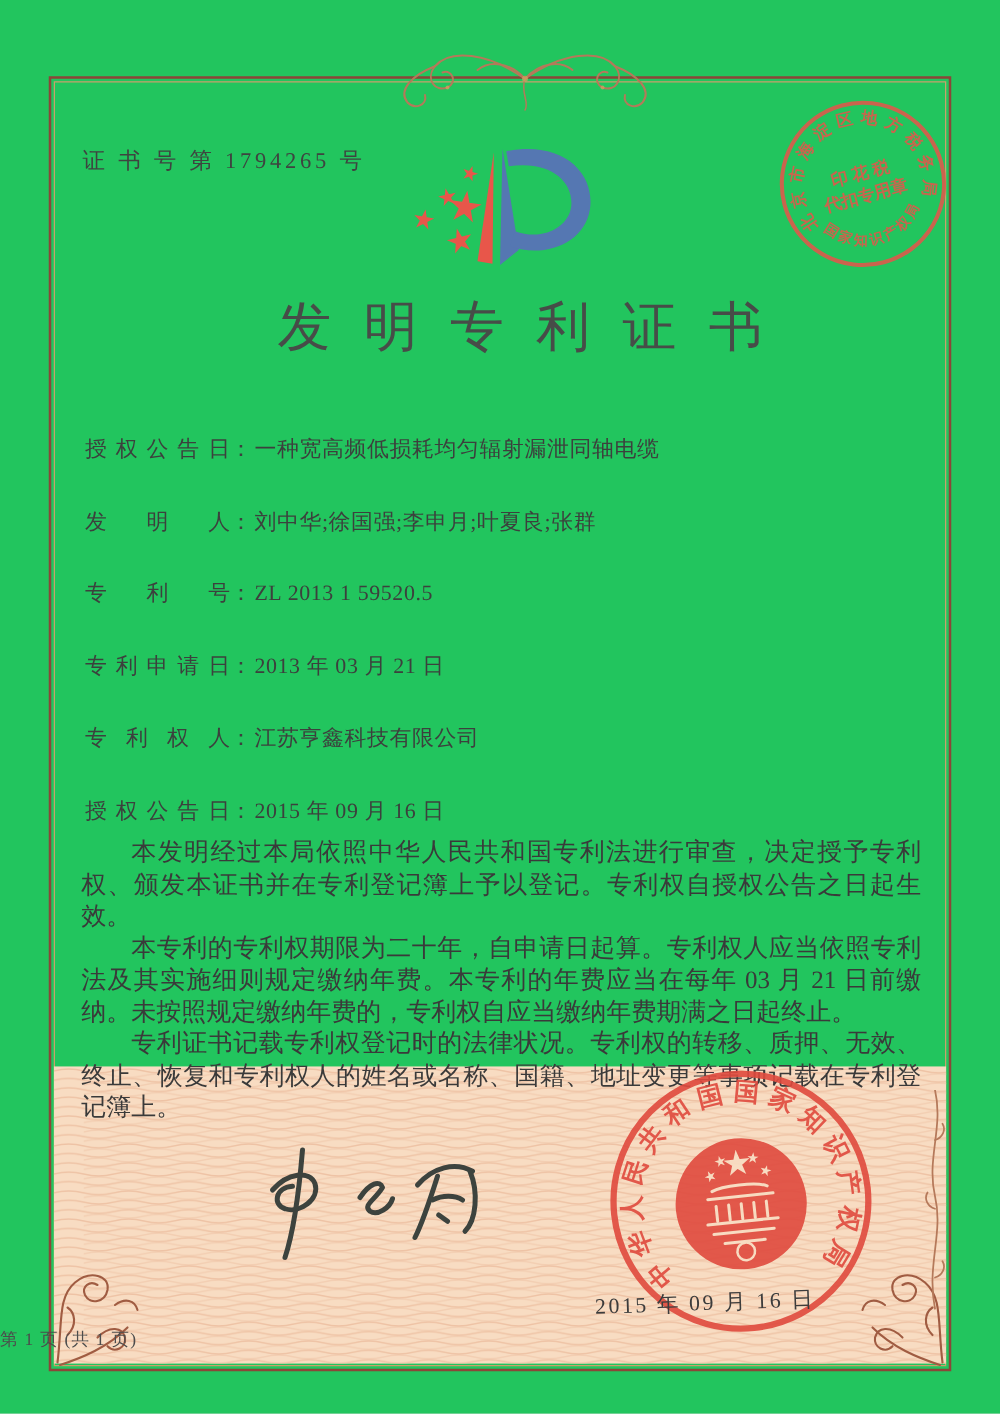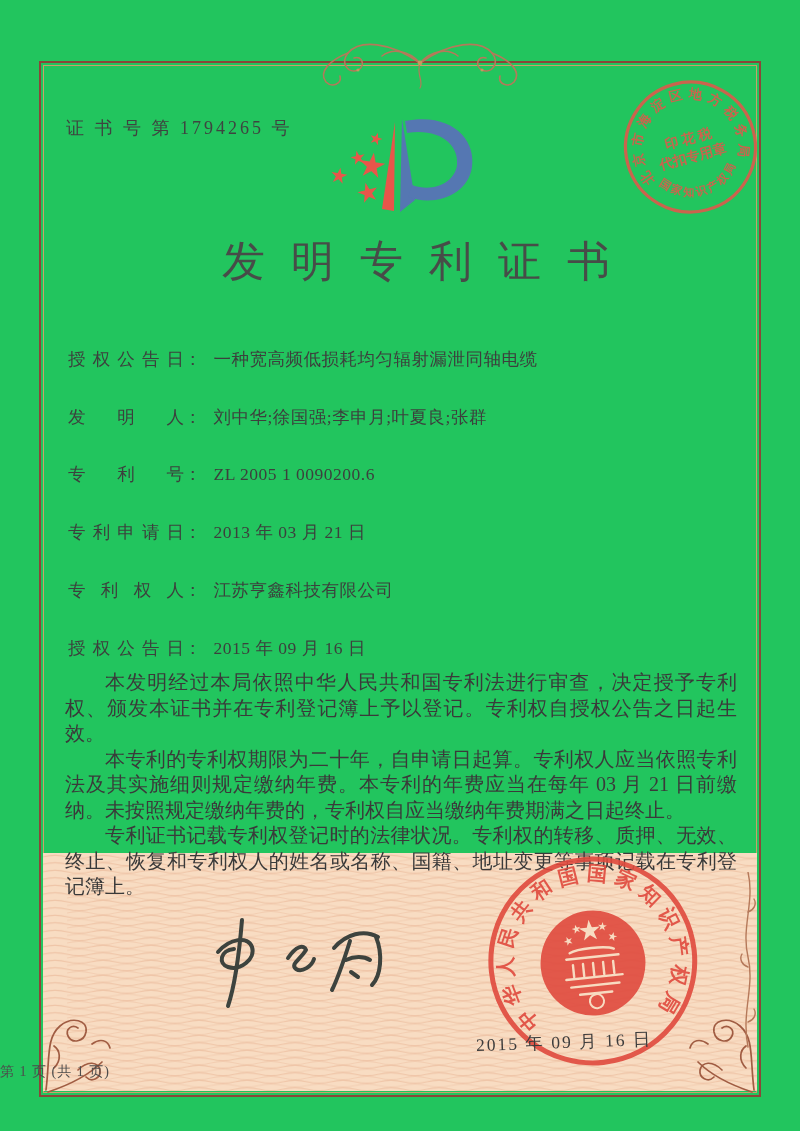--- a/index.html
+++ b/index.html
@@ -19,21 +19,21 @@
   .cert-no{position:absolute; left:66px; top:116px; font-size:18px; letter-spacing:3px; color:#3e4440;}
   .logo{position:absolute; left:326px; top:110px;}
   .tax-seal{position:absolute; left:620px; top:76px; transform:rotate(-15deg); opacity:.88;}
   .title{position:absolute; left:0; top:233px; width:800px; text-align:center;
          font-size:43px; font-weight:500; letter-spacing:26px; text-indent:26px; color:#474c48;padding-left:16px;}
   
   .fields{position:absolute; left:68px; top:347px; width:660px; font-size:17.5px; color:#3c403d;}
   .f-row{position:absolute; left:0; white-space:nowrap;}
   .f-label{display:inline-block; width:116px; text-align:justify; text-align-last:justify; vertical-align:top;}
   .f-colon{display:inline-block; margin-right:2px;}
-  .f-value{letter-spacing:.5px;margin-left:10px;}
+  .f-value{letter-spacing:.5px;}
   .r0{top:0;} .r1{top:58px;} .r2{top:115px;} .r3{top:173px;} .r4{top:231px;} .r5{top:289px;}
   
   .paras{position:absolute; left:65px; top:670px; width:672px; font-size:20px;
          line-height:25.5px; color:#3a3a3a; text-align:justify;}
   .paras p{margin:0; text-indent:2em;}
   
   .signer{position:absolute; left:84px; top:944px; font-size:19px; letter-spacing:4px;
           line-height:37px; color:#3d423e;}
   .signature{position:absolute; left:188px; top:912px;}
   .office-seal{position:absolute; left:482px; top:850px; transform:rotate(-6deg); opacity:.9;}
@@ -150,21 +150,21 @@
   <div class="title">发明专利证书</div>
 
   <div class="fields">
     <div class="f-row r0">
       <span class="f-label">授权公告日</span><span class="f-colon">：</span><span class="f-value">一种宽高频低损耗均匀辐射漏泄同轴电缆</span>
     </div>
     <div class="f-row r1">
       <span class="f-label">发明人</span><span class="f-colon">：</span><span class="f-value">刘中华;徐国强;李申月;叶夏良;张群</span>
     </div>
     <div class="f-row r2">
-      <span class="f-label">专利号</span><span class="f-colon">：</span><span class="f-value">ZL 2005 1 0090200.6</span>
+      <span class="f-label">专利号</span><span class="f-colon">：</span><span class="f-value">ZL 2013 1 59520.5</span>
     </div>
     <div class="f-row r3">
       <span class="f-label">专利申请日</span><span class="f-colon">：</span><span class="f-value">2013 年 03 月 21 日</span>
     </div>
     <div class="f-row r4">
       <span class="f-label">专利权人</span><span class="f-colon">：</span><span class="f-value">江苏亨鑫科技有限公司</span>
     </div>
     <div class="f-row r5">
       <span class="f-label">授权公告日</span><span class="f-colon">：</span><span class="f-value">2015 年 09 月 16 日</span>
     </div>

